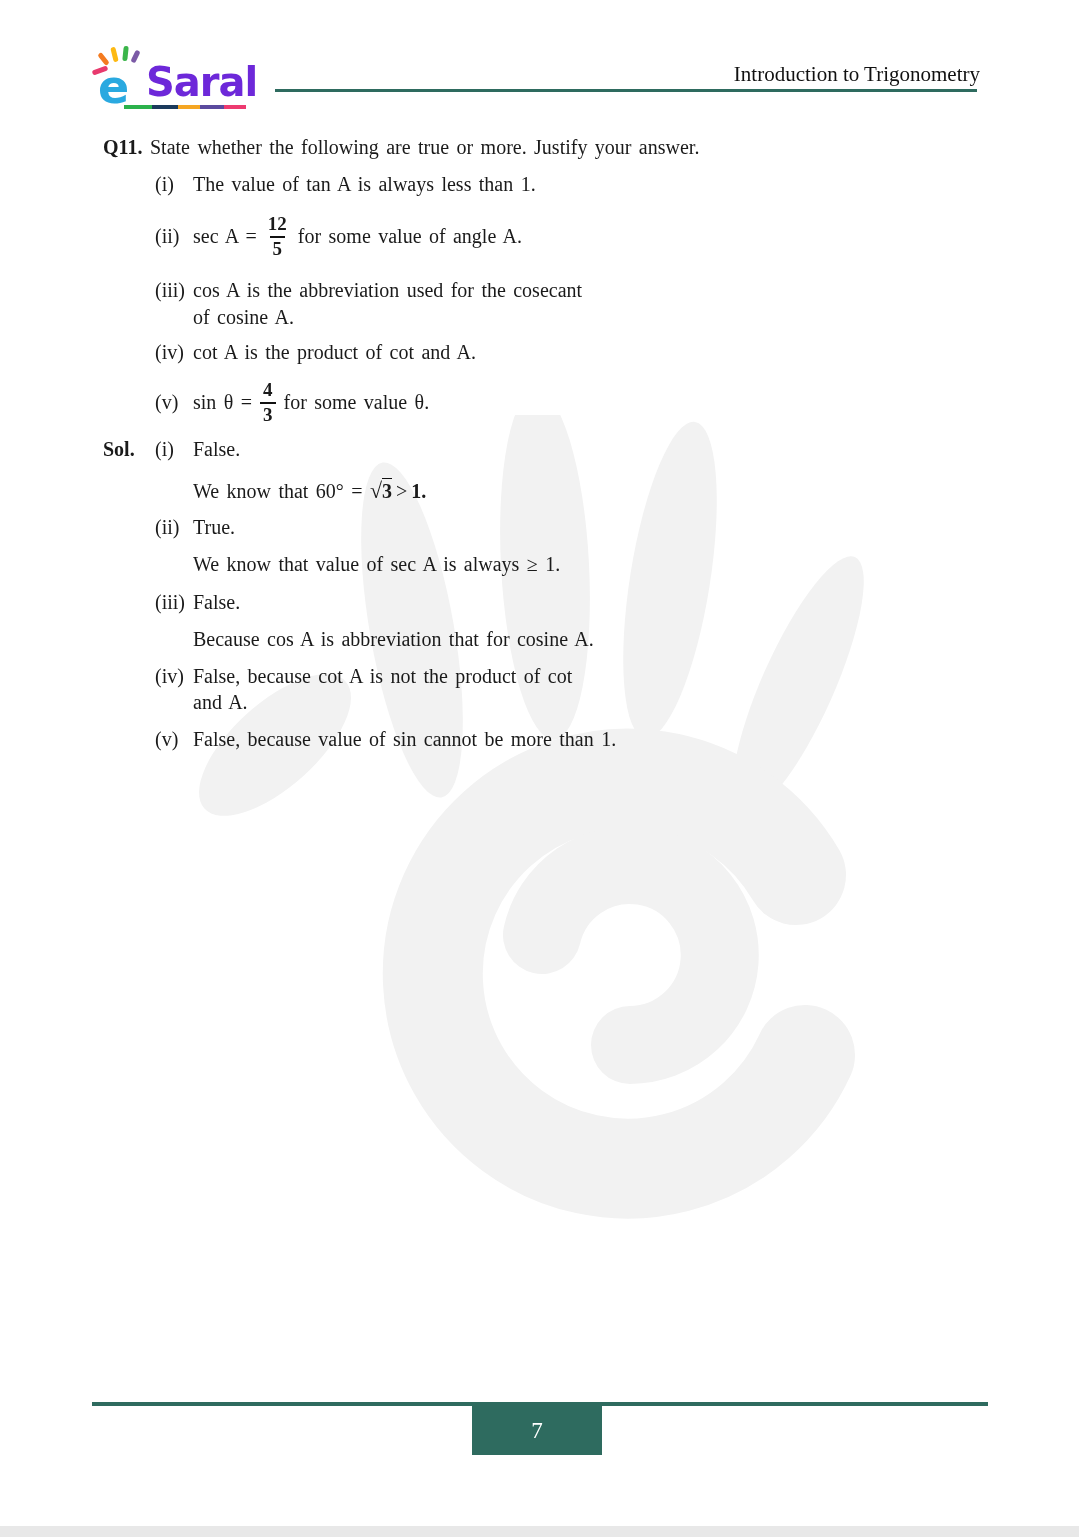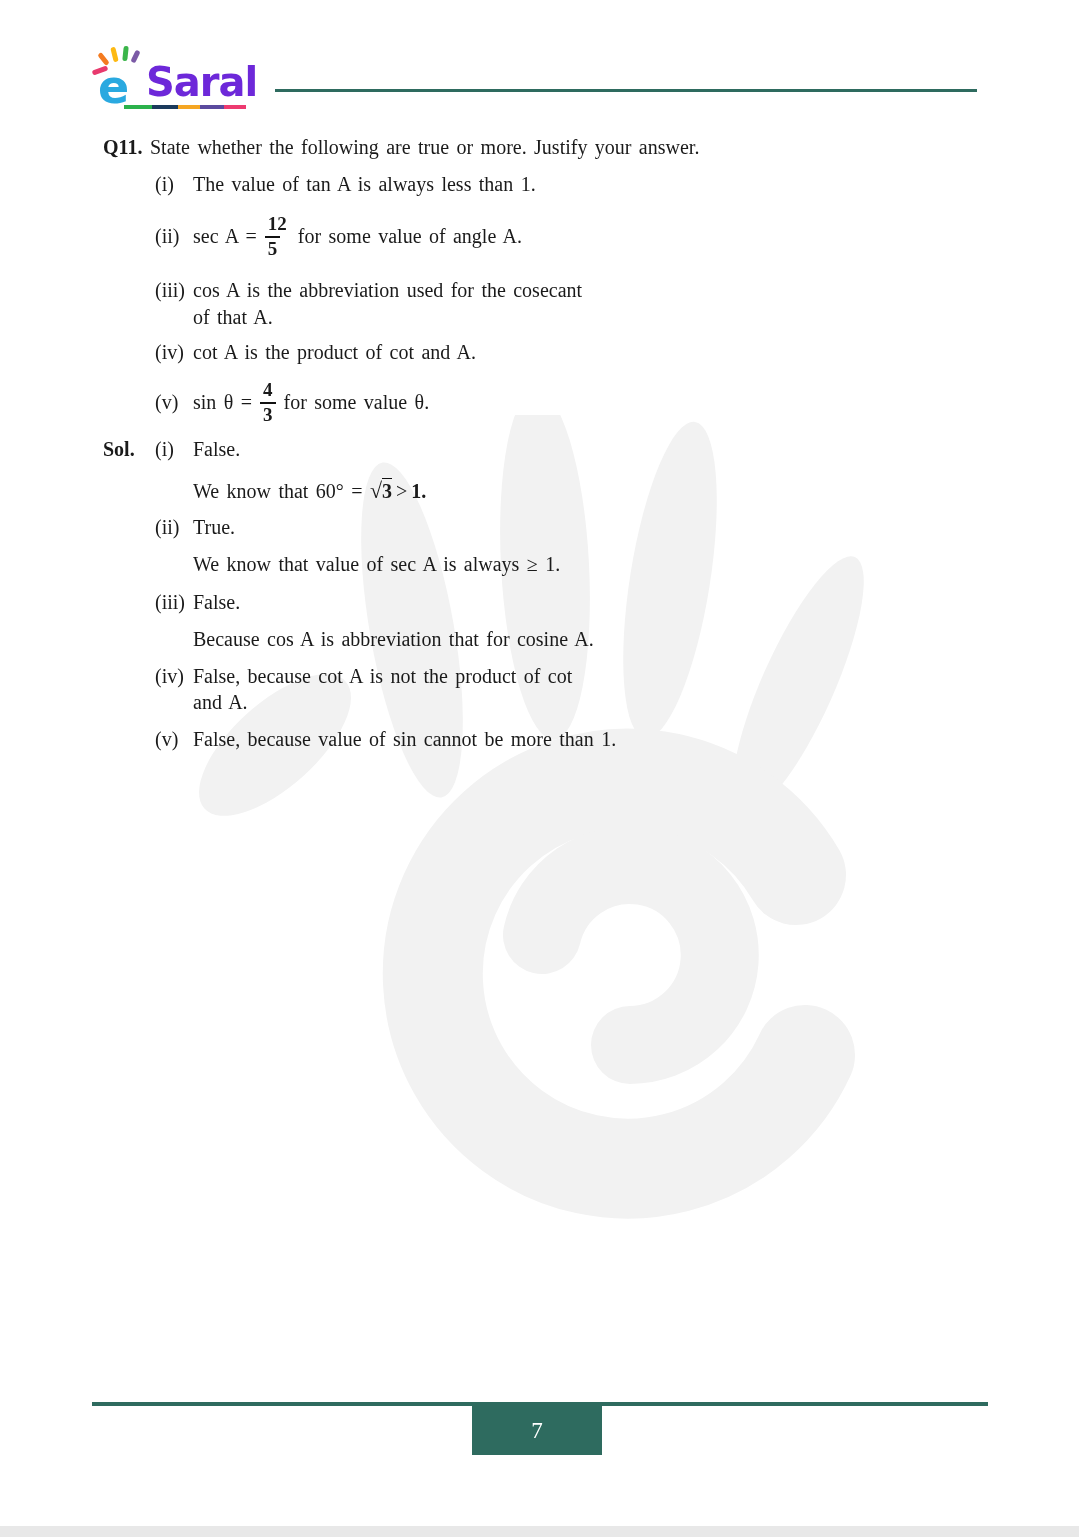--- a/index.html
+++ b/index.html
@@ -57,21 +57,21 @@
   .content-line { position: absolute; z-index: 2; font-size: 20px; word-spacing: 0.12em; white-space: nowrap; }
   .bold { font-weight: bold; }
   .marker { position: absolute; left: 155px; }
   .txt { position: absolute; left: 193px; }
   .qlabel { position: absolute; left: 103px; font-weight: bold; }
   .qtext { position: absolute; left: 150px; }
 
   .frac-row { position: absolute; left: 155px; z-index: 2; display: flex; align-items: center; font-size: 20px; word-spacing: 0.12em; }
   .frac-row .m { width: 38px; }
   .frac {
-    display: inline-flex; flex-direction: column; align-items: flex-start;
+    display: inline-flex; flex-direction: column; align-items: center;
     font-weight: bold; font-size: 19px; line-height: 1.1; margin: 0 8px;
   }
   .frac .den { border-top: 2px solid #111; padding: 1px 3px 0 3px; }
   .frac .num { padding: 0 3px 1px 3px; }
 
   .rad-sign { font-size: 22px; }
   .radicand { font-weight: bold; border-top: 1.6px solid #111; padding-top: 1px; }
   .gt { margin: 0 4px; }
 
   
@@ -117,20 +117,21 @@
     </div>
     <div class="logo-underline">
       <span class="seg1"></span>
         <span class="seg2"></span>
         <span class="seg3"></span>
         <span class="seg4"></span>
         <span class="seg5"></span>
     </div>
   </div>
 
+  <div class="header-title">Introduction to Trigonometry</div>
   <div class="header-rule"></div>
 
   <div class="content-line" style="top:136px;">
     <span class="qlabel">Q11.</span>
     <span class="qtext">State whether the following are true or more. Justify your answer.</span>
   </div>
 
   <div class="content-line" style="top:173px;">
     <span class="marker">(i)</span>
     <span class="txt">The value of tan A is always less than 1.</span>
@@ -144,21 +145,21 @@
       <span class="den">5</span>
     </span>
     <span>for some value of angle A.</span>
   </div>
 
   <div class="content-line" style="top:279px;">
     <span class="marker">(iii)</span>
     <span class="txt">cos A is the abbreviation used for the cosecant</span>
   </div>
   <div class="content-line" style="top:306px;">
-    <span class="txt">of that A.</span>
+    <span class="txt">of cosine A.</span>
   </div>
 
   <div class="content-line" style="top:341px;">
     <span class="marker">(iv)</span>
     <span class="txt">cot A is the product of cot and A.</span>
   </div>
 
   <div class="frac-row" style="top:380px;">
     <span class="m">(v)</span>
     <span>sin θ =</span>

